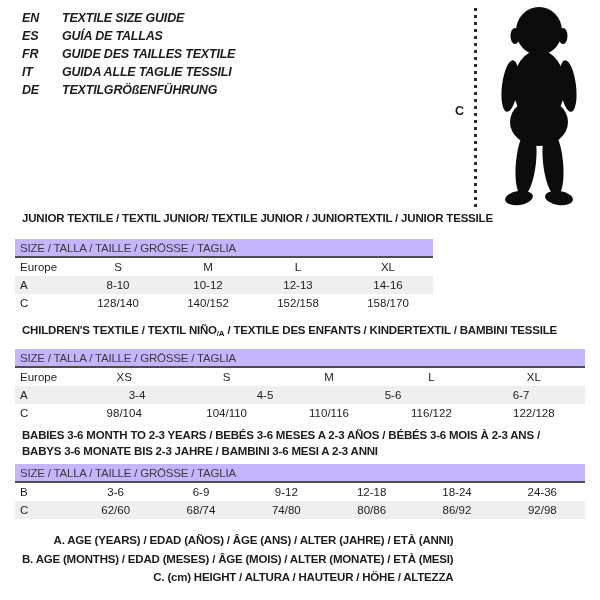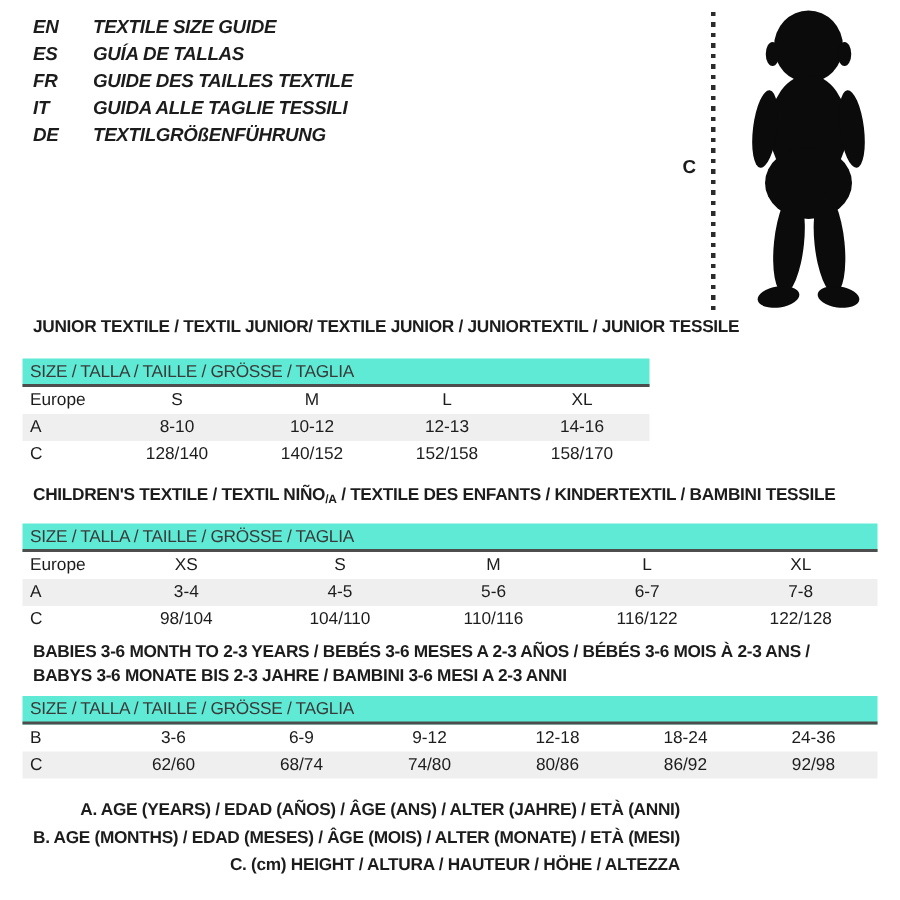--- a/index.html
+++ b/index.html
@@ -22,21 +22,21 @@
   .baby-svg { position:absolute; left:486px; top:4px; }
 
   
   .tbl-title { position:absolute; left:22px; font-weight:700; font-size:11.5px; letter-spacing:-0.2px; white-space:nowrap; }
   .tbl-title sub { font-size:8px; vertical-align:-2px; }
   .size-table { position:absolute; left:15px; font-size:11.5px; }
   .t1 { top:239px; width:418px; }
   .t2 { top:349px; width:570px; }
   .t3 { top:464px; width:570px; }
   .bar {
-    height:19px; line-height:19px; background:#5eead4; color:#3a3a3a;
+    height:19px; line-height:19px; background:#c4b5fd; color:#3a3a3a;
     padding-left:5px; font-size:11.5px; border-bottom:2px solid #4d4d4d;
     box-sizing:border-box; letter-spacing:-0.2px;
   }
   .trow { display:flex; height:18px; line-height:18px; }
   .trow.stripe { background:#efefef; }
   .lab { width:58px; padding-left:5px; box-sizing:border-box; text-align:left; }
   .val { flex:1; text-align:center; }
 
   
   .legend { position:absolute; left:22px; top:531px;text-align:right; }
@@ -124,21 +124,20 @@
       <span class="val">M</span>
       <span class="val">L</span>
       <span class="val">XL</span>
     </div>
     <div class="trow stripe">
       <span class="lab">A</span>
       <span class="val">3-4</span>
       <span class="val">4-5</span>
       <span class="val">5-6</span>
       <span class="val">6-7</span>
-      <span class="val">7-8</span>
     </div>
     <div class="trow">
       <span class="lab">C</span>
       <span class="val">98/104</span>
       <span class="val">104/110</span>
       <span class="val">110/116</span>
       <span class="val">116/122</span>
       <span class="val">122/128</span>
     </div>
   </div>

